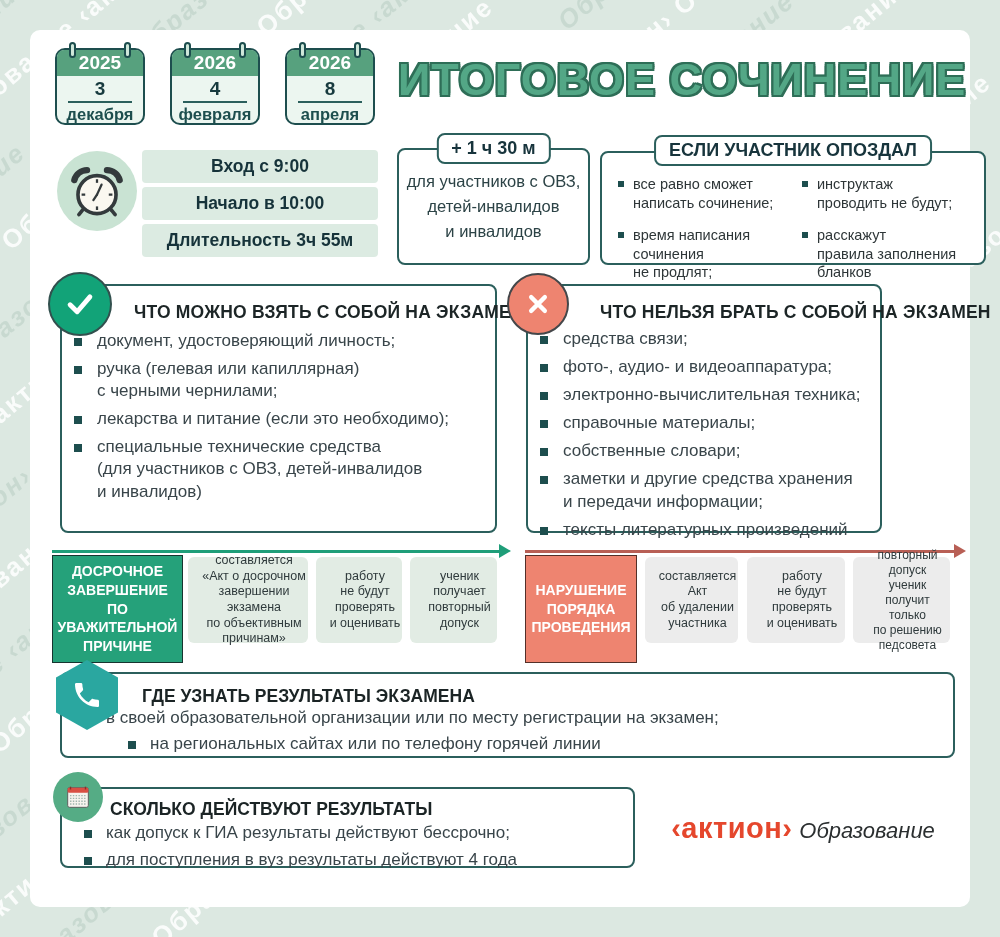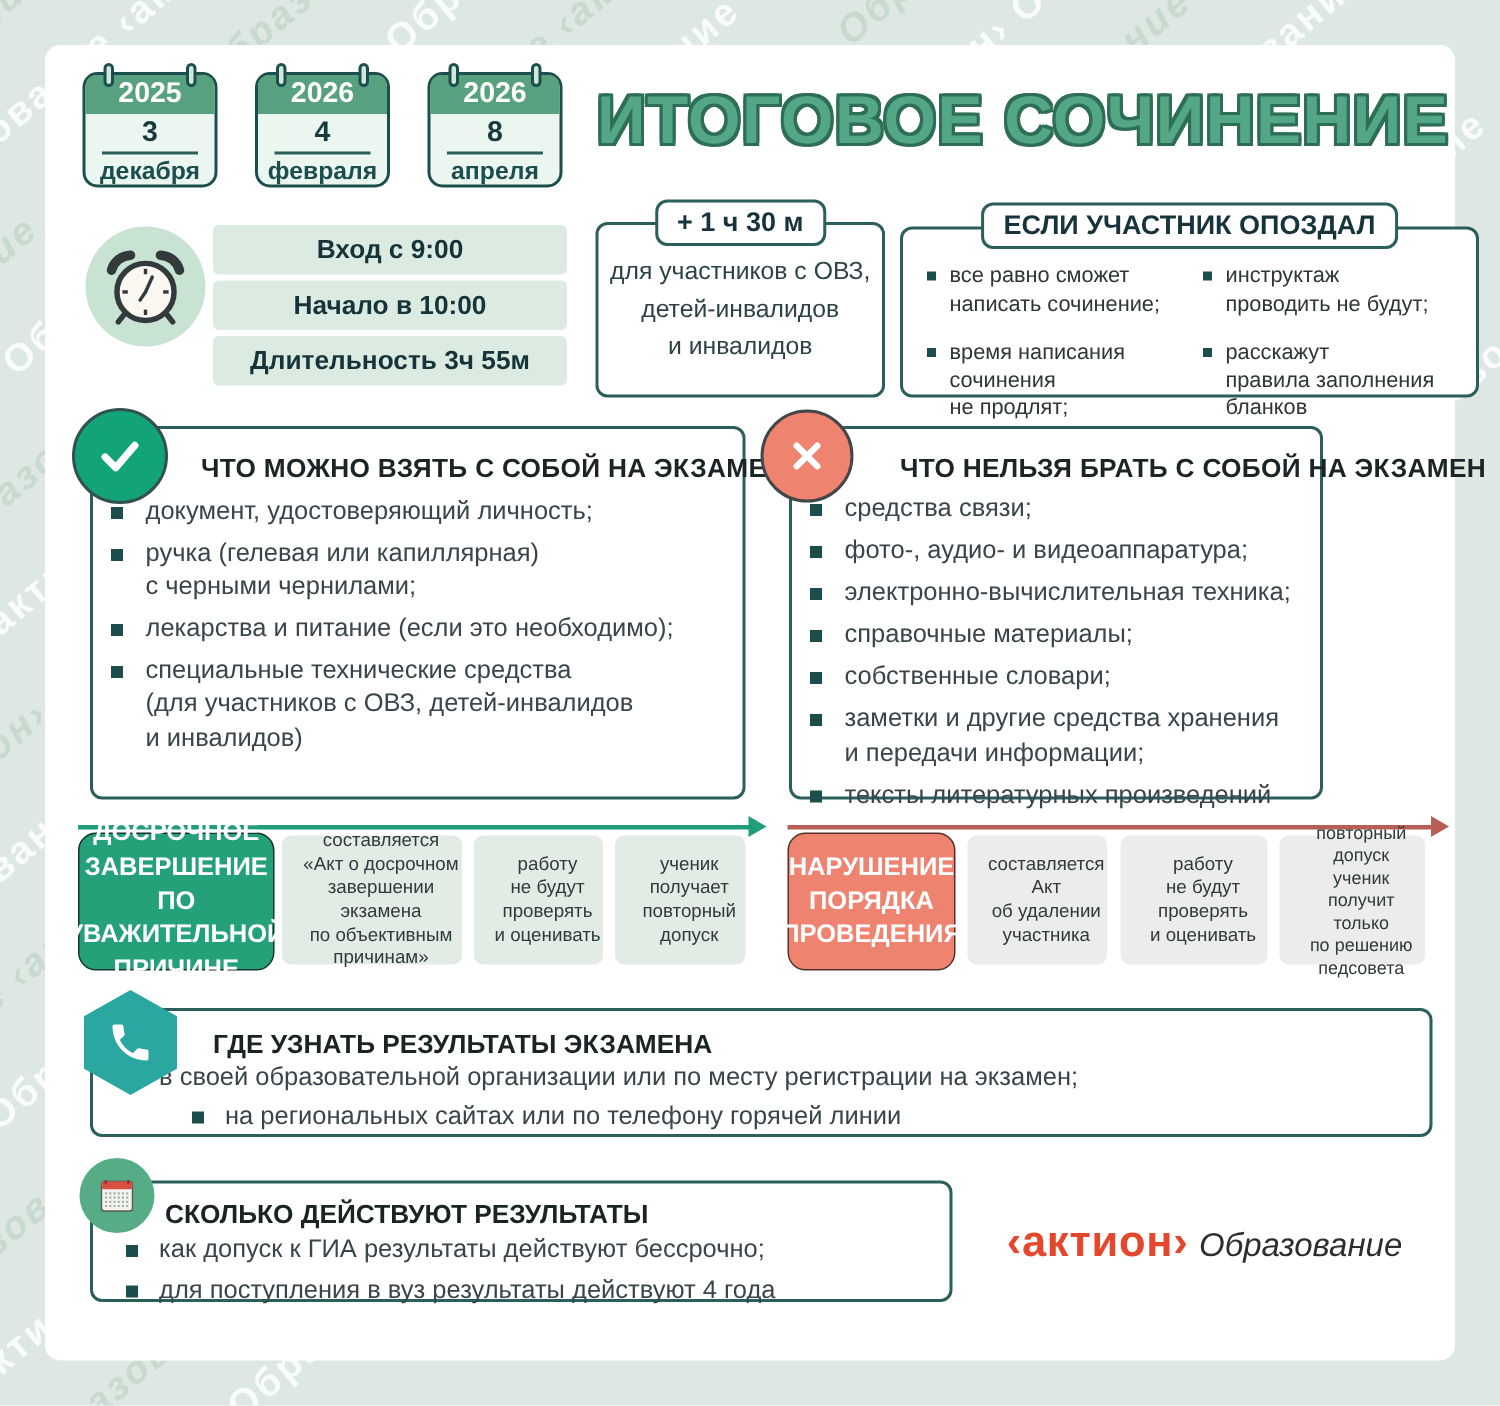--- a/index.html
+++ b/index.html
@@ -106,23 +106,23 @@
   .arrow:after {
     content:''; position:absolute; right:-11px; top:-6px;
     border-left:12px solid; border-top:7.5px solid transparent; border-bottom:7.5px solid transparent;
     border-left-color:inherit;
   }
   .arrow.green { left:22px; width:448px; background:#1f9e79; border-left-color:#1f9e79; color:#1f9e79; }
   .arrow.green:after { border-left-color:#1f9e79; }
   .arrow.red { left:495px; width:430px; background:#b85f55; color:#b85f55; }
   .arrow.red:after { border-left-color:#b85f55; }
   .flow-head {
-    top:525px; height:92px; border-radius:12px;
+    top:525px; height:108px; border-radius:0;
     display:flex; align-items:center; justify-content:center; text-align:center;
-    color:#fff; font-weight:bold; font-size:17px; line-height:1.35; white-space:pre-line;
+    color:#fff; font-weight:bold; font-size:14px; line-height:1.35; white-space:pre-line;
   }
   .fh-green { left:22px; width:131px; background:#25a17a; border:1.5px solid #17342f; }
   .fh-red   { left:495px; width:112px; background:#ee8470; border:1.5px solid #533029; }
   .flow-step {
     top:527px; height:86px; border-radius:6px;
     display:flex; align-items:center; justify-content:center; text-align:center;
     font-size:12.5px; font-weight:500; color:#2f3a3c; line-height:1.25; white-space:pre-line;padding-left:12px;
   }
   .fs-green { background:#e2ece4; }
   .fs-gray  { background:#ececec; }

